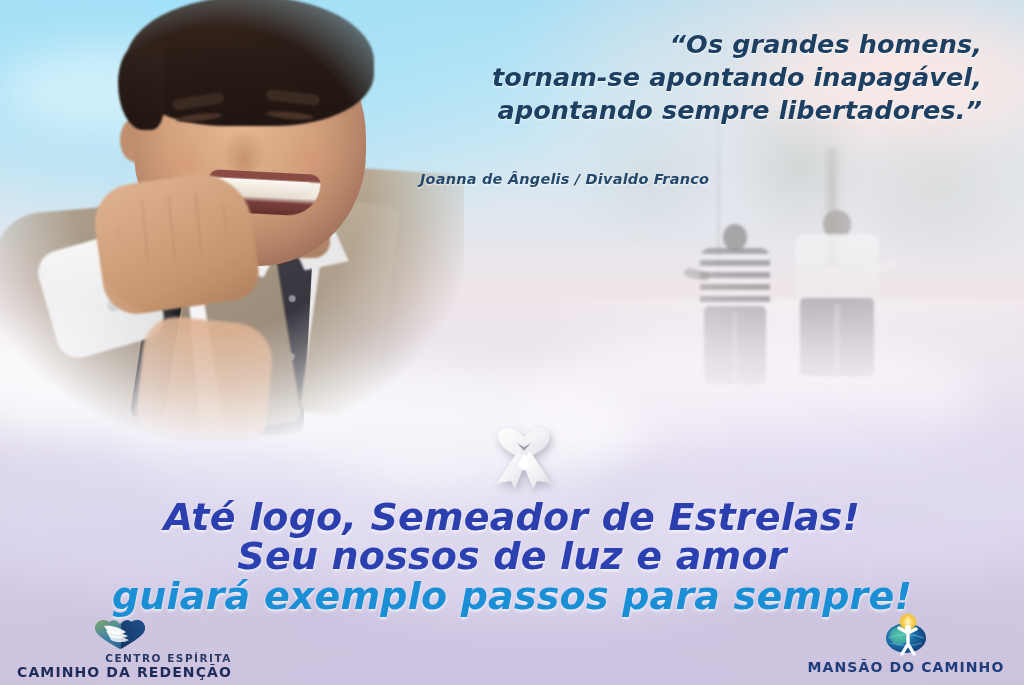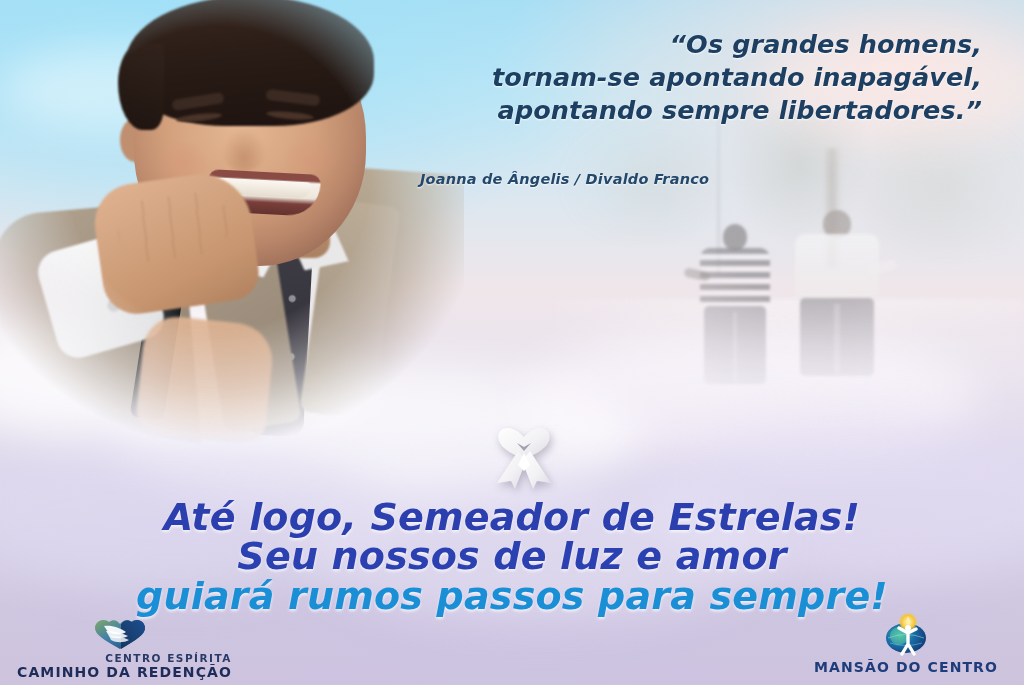--- a/index.html
+++ b/index.html
@@ -303,21 +303,21 @@
       <path d="M28 30 L35 38 L42 30 L35 34 Z" fill="#8a8596" opacity=".75"></path>
       <path d="M29 38 L8 70 L22 68 L26 76 L37 48 Z" fill="url(#rg)"></path>
       <path d="M41 38 L62 70 L48 68 L44 76 L33 48 Z" fill="url(#rg)"></path>
       <path d="M35 40 L29 52 L35 58 L41 52 Z" fill="#ffffff"></path>
     </svg>
   </div>
 
   <div class="headline">
     <span class="h1">Até logo, Semeador de Estrelas!</span>
     <span class="h2">Seu nossos de luz e amor</span>
-    <span class="h3">guiará rumos passos para sempre!</span>
+    <span class="h3">guiará exemplo passos para sempre!</span>
   </div>
 
   <div class="logo-left">
     <svg class="logo-mark" width="56" height="32" viewBox="0 0 56 32" xmlns="http://www.w3.org/2000/svg">
       <defs>
         <linearGradient id="hl" x1="0" y1="0" x2="1" y2="1">
           <stop offset="0%" stop-color="#7fa86a"></stop>
           <stop offset="45%" stop-color="#3f7fa8"></stop>
           <stop offset="100%" stop-color="#1d3f75"></stop>
         </linearGradient>
@@ -352,16 +352,16 @@
       </defs>
       <ellipse cx="24" cy="26" rx="20" ry="15" fill="url(#gg)"></ellipse>
       <ellipse cx="17" cy="24" rx="9" ry="9" fill="#5fd0a8" opacity=".45"></ellipse>
       <path d="M6 26 Q24 19 42 26" stroke="#8fd8ee" stroke-width="1" fill="none" opacity=".55"></path>
       <path d="M8 31 Q24 36 40 31" stroke="#8fd8ee" stroke-width="1" fill="none" opacity=".45"></path>
       <ellipse cx="26" cy="10" rx="9" ry="9" fill="url(#fg)"></ellipse>
       <path d="M26 4 C28 8 29 11 27 14 C25 11 24 8 26 4 Z" fill="#fff0a8"></path>
       <circle cx="26" cy="16" r="3" fill="#ffffff"></circle>
       <path d="M26 19 L26 33 M26 21 L17 16 M26 21 L34 17 M26 32 L20 42 M26 32 L32 42" stroke="#ffffff" stroke-width="3.4" stroke-linecap="round" fill="none"></path>
     </svg>
-    <span class="t1">MANSÃO DO CENTRO</span>
+    <span class="t1">MANSÃO DO CAMINHO</span>
   </div>
 
 </div>
 
 </body></html>

